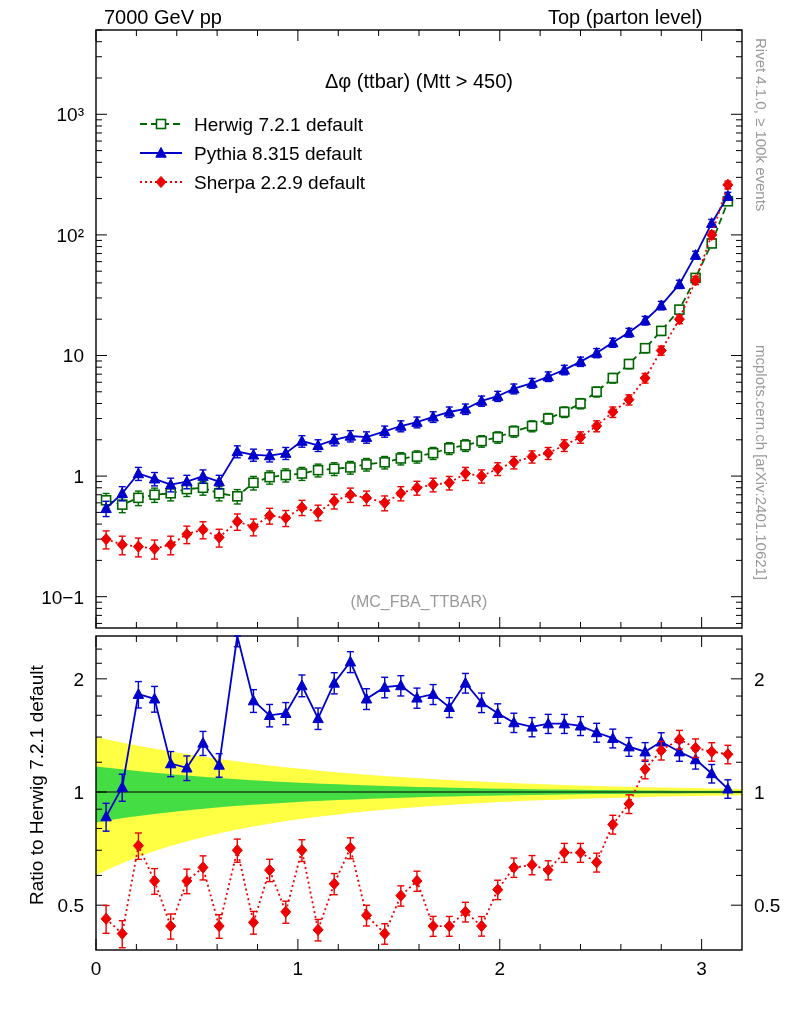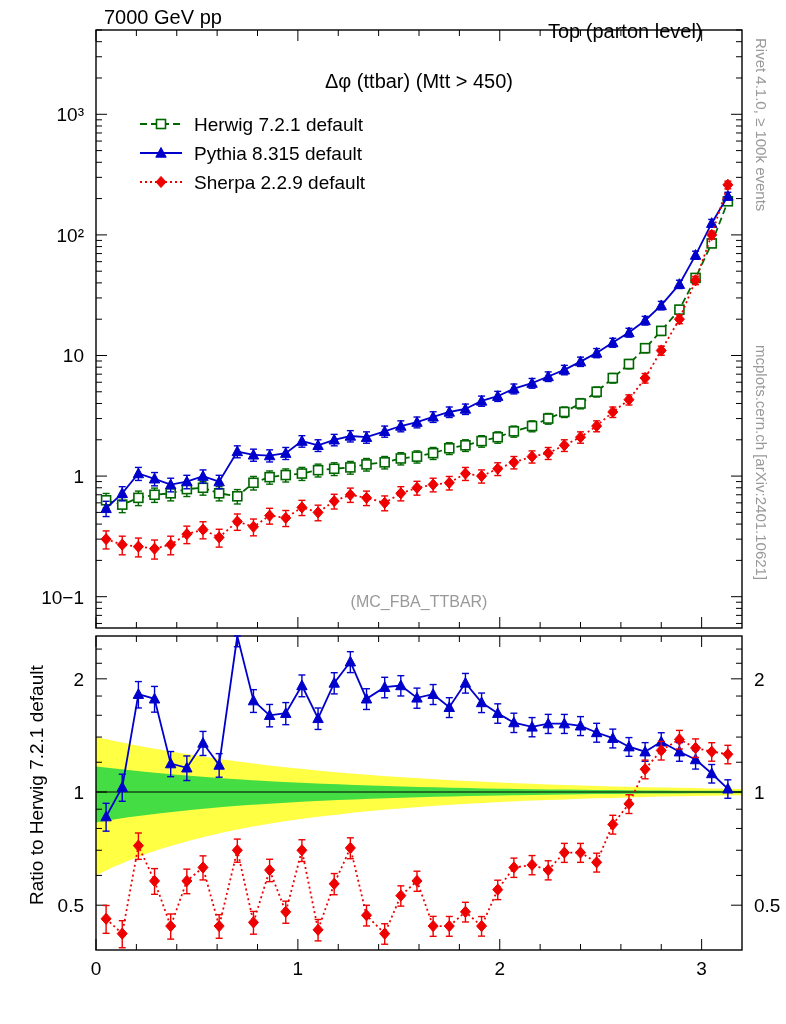--- a/index.html
+++ b/index.html
@@ -12,21 +12,21 @@
   .axlabel{font-size:19px;}
   .small{font-size:15px;}
   .grey{fill:#999999;color:#999999;}
 </style>
 </head>
 <body>
 
 <div id="root">
 
   <div class="txt hdr" style="left:104px;top:6px;">7000 GeV pp</div>
-  <div class="txt hdr" style="left:548px;top:20px;">Top (parton level)</div>
+  <div class="txt hdr" style="left:548px;top:6px;">Top (parton level)</div>
 
   <div class="txt small grey rotated" style="left:770px;top:38px;transform:rotate(90deg);">Rivet 4.1.0, ≥ 100k events</div>
   <div class="txt small grey rotated" style="left:770px;top:345px;transform:rotate(90deg);">mcplots.cern.ch [arXiv:2401.10621]</div>
 
   <div class="txt axlabel rotated" style="left:26px;top:905px;transform:rotate(-90deg);">Ratio to Herwig 7.2.1 default</div>
 
   <svg id="plot" width="786" height="1024" viewBox="0 0 786 1024">
       <g>
         <path d="M96.0,737.1L112.2,740.5L128.3,743.8L144.5,746.9L160.6,749.8L176.8,752.5L192.9,755.1L209.1,757.6L225.2,759.8L241.3,762.0L257.5,764.0L273.6,765.9L289.8,767.7L306.0,769.3L322.1,770.9L338.3,772.4L354.4,773.7L370.6,775.0L386.7,776.2L402.8,777.3L419.0,778.3L435.2,779.3L451.3,780.2L467.5,781.0L483.6,781.8L499.8,782.5L515.9,783.2L532.0,783.8L548.2,784.4L564.4,785.0L580.5,785.5L596.6,785.9L612.8,786.4L628.9,786.8L645.1,787.2L661.2,787.5L677.4,787.8L693.5,788.1L709.7,788.4L725.9,788.7L742.0,788.9L742.0,795.2L725.9,795.4L709.7,795.7L693.5,796.0L677.4,796.3L661.2,796.6L645.1,797.0L628.9,797.4L612.8,797.9L596.6,798.3L580.5,798.8L564.4,799.4L548.2,800.0L532.0,800.6L515.9,801.3L499.8,802.1L483.6,802.9L467.5,803.8L451.3,804.8L435.2,805.8L419.0,807.0L402.8,808.2L386.7,809.6L370.6,811.0L354.4,812.6L338.3,814.4L322.1,816.3L306.0,818.3L289.8,820.6L273.6,823.1L257.5,825.8L241.3,828.8L225.2,832.1L209.1,835.7L192.9,839.8L176.8,844.2L160.6,849.1L144.5,854.6L128.3,860.8L112.2,867.6L96.0,875.4Z" fill="#ffff44" stroke="none"></path>
         <path d="M96.0,766.4L112.2,768.3L128.3,770.1L144.5,771.8L160.6,773.3L176.8,774.7L192.9,776.1L209.1,777.3L225.2,778.4L241.3,779.5L257.5,780.5L273.6,781.4L289.8,782.2L306.0,783.0L322.1,783.7L338.3,784.3L354.4,784.9L370.6,785.5L386.7,786.0L402.8,786.5L419.0,786.9L435.2,787.3L451.3,787.7L467.5,788.0L483.6,788.4L499.8,788.7L515.9,788.9L532.0,789.2L548.2,789.4L564.4,789.6L580.5,789.8L596.6,790.0L612.8,790.1L628.9,790.3L645.1,790.4L661.2,790.6L677.4,790.7L693.5,790.7L709.7,790.7L725.9,790.7L742.0,790.7L742.0,793.3L725.9,793.3L709.7,793.3L693.5,793.3L677.4,793.4L661.2,793.5L645.1,793.6L628.9,793.8L612.8,793.9L596.6,794.1L580.5,794.3L564.4,794.5L548.2,794.7L532.0,794.9L515.9,795.2L499.8,795.4L483.6,795.8L467.5,796.1L451.3,796.4L435.2,796.8L419.0,797.3L402.8,797.7L386.7,798.3L370.6,798.8L354.4,799.4L338.3,800.1L322.1,800.8L306.0,801.6L289.8,802.5L273.6,803.4L257.5,804.5L241.3,805.6L225.2,806.8L209.1,808.2L192.9,809.7L176.8,811.4L160.6,813.2L144.5,815.2L128.3,817.3L112.2,819.8L96.0,822.4Z" fill="#44dd44" stroke="none"></path>

